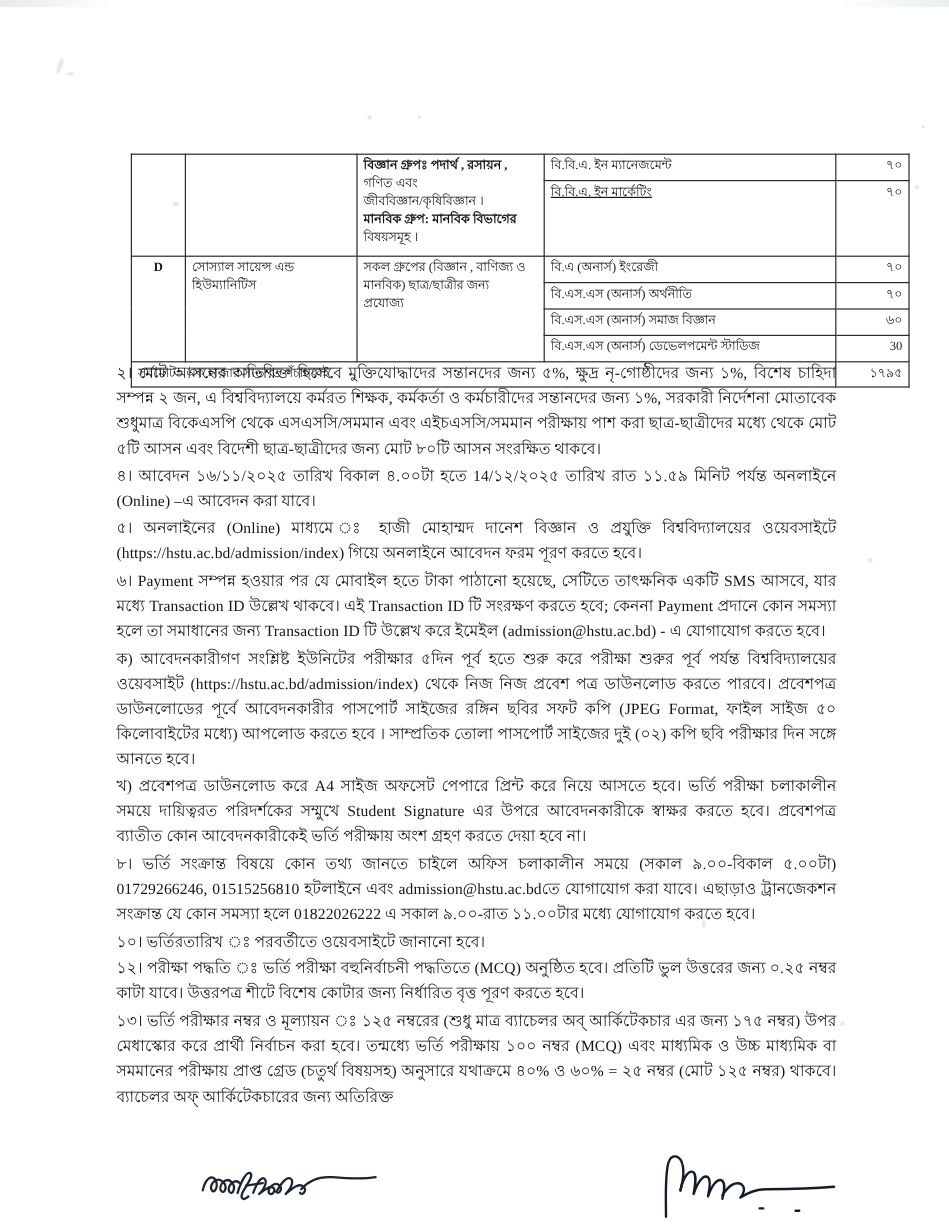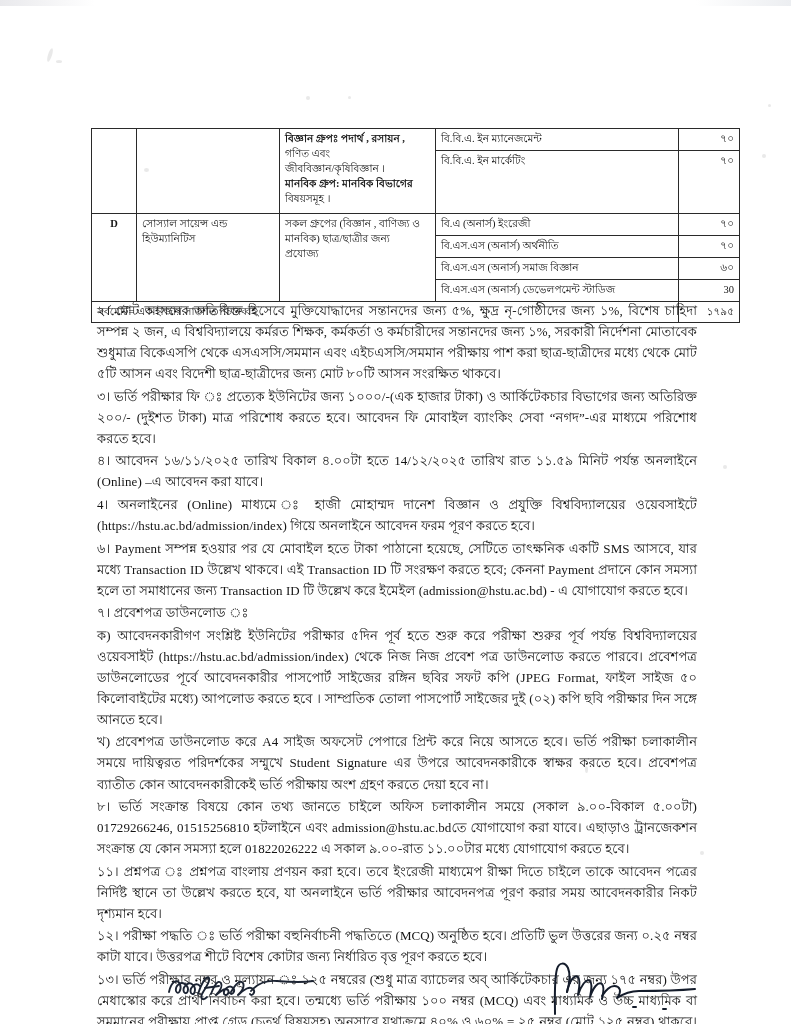--- a/index.html
+++ b/index.html
@@ -34,21 +34,21 @@
     position: absolute;
     left: 0; top: 0;
     width: 791px; height: 6px;
     background: linear-gradient(90deg,#e9e9ec 0%,#ffffff 12%,#ffffff 88%,#eceef1 100%);
     pointer-events: none;
   }
 
   
   .seat-table-wrap {
     position: absolute;
-    left: 91px;
+    left: 109px;
     top: 128px;
     width: 595px;
   }
   table.seat-table {
     width: 100%;
     border-collapse: collapse;
     table-layout: fixed;
     font-family: "Liberation Serif", "DejaVu Serif", serif;
   }
   table.seat-table td {
@@ -142,21 +142,21 @@
             <span class="b">বিজ্ঞান গ্রুপঃ পদার্থ , রসায়ন ,</span><br>
             <span>গণিত এবং</span><br>
             <span>জীববিজ্ঞান/কৃষিবিজ্ঞান ।</span><br>
             <span class="b">মানবিক গ্রুপ: মানবিক বিভাগের</span><br>
             <span>বিষয়সমূহ ।</span>
           </td>
           <td class="col-program">বি.বি.এ. ইন ম্যানেজমেন্ট</td>
           <td class="col-seats">৭০</td>
         </tr>
         <tr>
-          <td class="col-program" style="height:56px;">বি.বি.এ. ইন মার্কেটিং</td>
+          <td class="col-program" style="height:56px;text-decoration:underline;">বি.বি.এ. ইন মার্কেটিং</td>
           <td class="col-seats">৭০</td>
         </tr>
 
         <tr>
           <td class="col-unit" rowspan="4">D</td>
           <td class="col-faculty" rowspan="4">
             <span>সোস্যাল সায়েন্স এন্ড</span><br>
             <span>হিউম্যানিটিস</span>
           </td>
           <td class="col-group" rowspan="4">
@@ -183,29 +183,27 @@
         <tr>
           <td class="total-label" colspan="4">সর্বমোট= এক হাজার সাতশত পঁচানব্বই</td>
           <td class="col-seats">১৭৯৫</td>
         </tr>
       </tbody>
     </table>
   </div>
 
   <div class="body-text">
     <p class="para">২। মোট আসনের অতিরিক্ত হিসেবে মুক্তিযোদ্ধাদের সন্তানদের জন্য ৫%,  ক্ষুদ্র নৃ-গোষ্ঠীদের জন্য ১%, বিশেষ চাহিদা সম্পন্ন ২ জন, এ বিশ্ববিদ্যালয়ে কর্মরত শিক্ষক, কর্মকর্তা ও কর্মচারীদের সন্তানদের জন্য ১%, সরকারী নির্দেশনা মোতাবেক শুধুমাত্র বিকেএসপি থেকে এসএসসি/সমমান এবং এইচএসসি/সমমান পরীক্ষায় পাশ করা ছাত্র-ছাত্রীদের মধ্যে থেকে মোট ৫টি আসন এবং বিদেশী ছাত্র-ছাত্রীদের জন্য মোট ৮০টি আসন সংরক্ষিত থাকবে।</p>
-    <p class="para">৩। ভর্তি পরীক্ষার ফি ঃ  প্রত্যেক ইউনিটের জন্য ১০০০/-(এক হাজার টাকা) ও আর্কিটেকচার বিভাগের জন্য অতিরিক্ত ২০০/- (দুইশত টাকা) মাত্র পরিশোধ করতে হবে। আবেদন ফি মোবাইল ব্যাংকিং সেবা “নগদ”-এর মাধ্যমে পরিশোধ করতে হবে।</p>
     <p class="para">৪। আবেদন ১৬/১১/২০২৫ তারিখ বিকাল ৪.০০টা হতে 14/১২/২০২৫ তারিখ রাত ১১.৫৯ মিনিট পর্যন্ত অনলাইনে (Online) –এ আবেদন করা যাবে।</p>
-    <p class="para">4। অনলাইনের (Online) মাধ্যমে ঃ  হাজী মোহাম্মদ দানেশ বিজ্ঞান ও প্রযুক্তি বিশ্ববিদ্যালয়ের ওয়েবসাইটে (https://hstu.ac.bd/admission/index) গিয়ে অনলাইনে আবেদন ফরম পূরণ করতে হবে।</p>
+    <p class="para">৫। অনলাইনের (Online) মাধ্যমে ঃ  হাজী মোহাম্মদ দানেশ বিজ্ঞান ও প্রযুক্তি বিশ্ববিদ্যালয়ের ওয়েবসাইটে (https://hstu.ac.bd/admission/index) গিয়ে অনলাইনে আবেদন ফরম পূরণ করতে হবে।</p>
     <p class="para">৬। Payment সম্পন্ন হওয়ার পর যে মোবাইল হতে টাকা পাঠানো হয়েছে, সেটিতে তাৎক্ষনিক একটি SMS আসবে, যার মধ্যে Transaction ID উল্লেখ থাকবে। এই Transaction ID টি সংরক্ষণ করতে হবে; কেননা Payment প্রদানে কোন সমস্যা হলে তা সমাধানের জন্য Transaction ID টি উল্লেখ করে ইমেইল (admission@hstu.ac.bd) - এ যোগাযোগ করতে হবে।</p>
-    <p class="para">৭। প্রবেশপত্র ডাউনলোড ঃ</p>
     <p class="para indent-sub">ক) আবেদনকারীগণ সংশ্লিষ্ট ইউনিটের পরীক্ষার ৫দিন  পূর্ব হতে শুরু করে পরীক্ষা শুরুর পূর্ব পর্যন্ত বিশ্ববিদ্যালয়ের ওয়েবসাইট (https://hstu.ac.bd/admission/index) থেকে নিজ নিজ প্রবেশ পত্র ডাউনলোড করতে পারবে। প্রবেশপত্র ডাউনলোডের পূর্বে আবেদনকারীর পাসপোর্ট সাইজের রঙ্গিন ছবির সফট কপি  (JPEG Format, ফাইল সাইজ ৫০ কিলোবাইটের মধ্যে) আপলোড করতে হবে । সাম্প্রতিক তোলা পাসপোর্ট সাইজের দুই (০২) কপি ছবি পরীক্ষার দিন সঙ্গে আনতে হবে।</p>
     <p class="para indent-sub">খ) প্রবেশপত্র ডাউনলোড করে A4 সাইজ অফসেট পেপারে প্রিন্ট করে নিয়ে আসতে হবে। ভর্তি পরীক্ষা চলাকালীন সময়ে দায়িত্বরত পরিদর্শকের সম্মুখে Student Signature এর উপরে আবেদনকারীকে স্বাক্ষর করতে হবে। প্রবেশপত্র ব্যাতীত কোন আবেদনকারীকেই ভর্তি পরীক্ষায় অংশ গ্রহণ করতে দেয়া হবে না।</p>
     <p class="para">৮। ভর্তি সংক্রান্ত বিষয়ে কোন তথ্য জানতে চাইলে অফিস চলাকালীন সময়ে (সকাল ৯.০০-বিকাল ৫.০০টা) 01729266246, 01515256810 হটলাইনে এবং admission@hstu.ac.bdতে যোগাযোগ করা যাবে। এছাড়াও ট্রানজেকশন সংক্রান্ত যে কোন সমস্যা হলে 01822026222 এ সকাল ৯.০০-রাত ১১.০০টার মধ্যে যোগাযোগ করতে হবে।</p>
-    <p class="para">১১। প্রশ্নপত্র ঃ প্রশ্নপত্র বাংলায় প্রণয়ন করা হবে। তবে ইংরেজী মাধ্যমেপ রীক্ষা দিতে চাইলে তাকে আবেদন পত্রের নির্দিষ্ট স্থানে তা উল্লেখ করতে হবে, যা অনলাইনে ভর্তি পরীক্ষার আবেদনপত্র পূরণ করার সময় আবেদনকারীর নিকট দৃশ্যমান হবে।</p>
+    <p class="para">১০। ভর্তিরতারিখ ঃ পরবর্তীতে ওয়েবসাইটে জানানো হবে।</p>
     <p class="para">১২। পরীক্ষা পদ্ধতি ঃ ভর্তি পরীক্ষা বহুনির্বাচনী পদ্ধতিতে (MCQ) অনুষ্ঠিত হবে। প্রতিটি ভুল উত্তরের জন্য ০.২৫ নম্বর কাটা যাবে। উত্তরপত্র শীটে বিশেষ কোটার জন্য নির্ধারিত বৃত্ত পূরণ করতে হবে।</p>
     <p class="para">১৩। ভর্তি পরীক্ষার নম্বর ও মূল্যায়ন ঃ ১২৫ নম্বরের (শুধু মাত্র ব্যাচেলর অব্ আর্কিটেকচার এর জন্য ১৭৫ নম্বর) উপর মেধাস্কোর করে প্রার্থী নির্বাচন করা হবে। তন্মধ্যে ভর্তি পরীক্ষায় ১০০ নম্বর (MCQ) এবং মাধ্যমিক ও উচ্চ মাধ্যমিক বা সমমানের পরীক্ষায় প্রাপ্ত গ্রেড (চতুর্থ বিষয়সহ) অনুসারে যথাক্রমে ৪০% ও ৬০% = ২৫ নম্বর (মোট ১২৫ নম্বর) থাকবে। ব্যাচেলর অফ্ আর্কিটেকচারের জন্য অতিরিক্ত</p>
   </div>
 
   <div class="sig-zone">
     <svg class="sig sig-left" width="170" height="44" viewBox="0 0 170 44">
       <g fill="none" stroke="#1c2433" stroke-width="1.9" stroke-linecap="round" stroke-linejoin="round">
         <path d="M4 28 C6 18, 12 14, 15 20 C17 26, 13 32, 11 27 C10 22, 16 16, 21 21 C25 25, 22 32, 19 28
                  C17 24, 23 16, 28 21 C32 25, 29 33, 26 29 C24 25, 30 17, 35 22"></path>
         <path d="M33 30 C36 20, 41 11, 44 14 C46 17, 40 24, 37 30 C35 35, 38 37, 42 33"></path>

